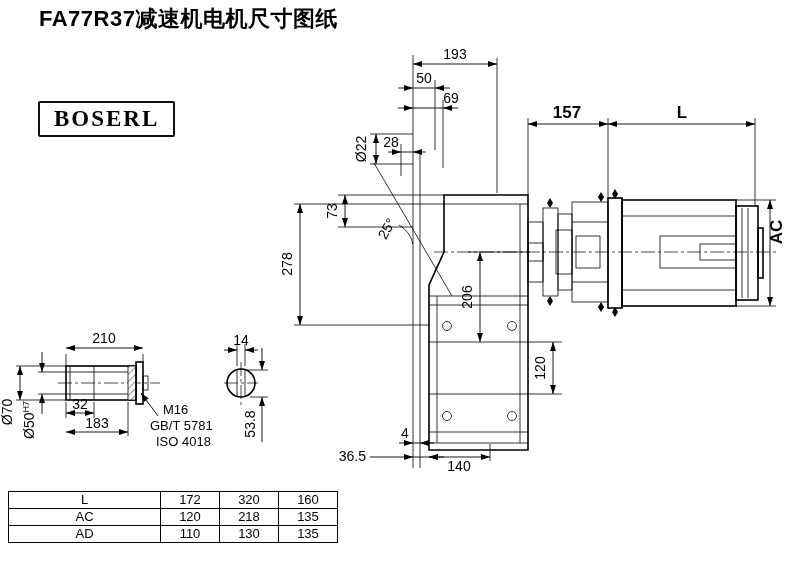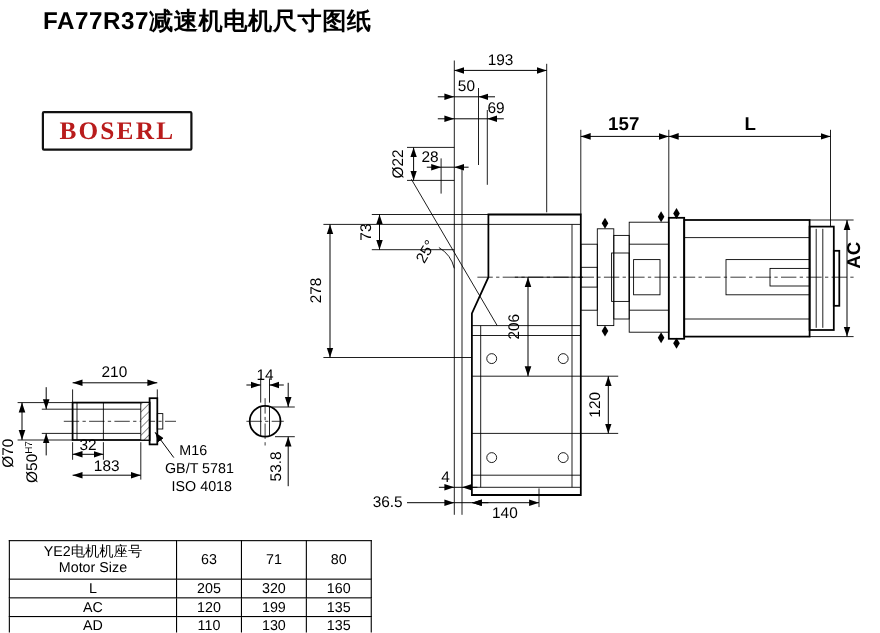--- a/index.html
+++ b/index.html
@@ -8,21 +8,21 @@
     font-family:"Liberation Sans",sans-serif;overflow:hidden;color:#000;
   }
   .page-title{
     position:absolute;left:8px;top:4px;font-size:22px;font-weight:bold;
     letter-spacing:0.5px;white-space:nowrap;margin-left:31px;
   }
   .brand-box{
     position:absolute;left:38px;top:101px;border:2px solid #111;
     padding:3px 14px;border-radius:2px;
     font-family:"Liberation Serif",serif;font-weight:bold;font-size:23px;
-    color:#b91c1c;letter-spacing:2px;background:#fff;
+    color:#000000;letter-spacing:2px;background:#fff;
   }
   svg{position:absolute;left:0;top:0;}
   .thin{stroke:#000;stroke-width:0.8;fill:none;}
   .outline{stroke:#000;stroke-width:1.6;fill:none;}
   .dim{stroke:#000;stroke-width:0.9;fill:none;}
   .cl{stroke:#000;stroke-width:0.7;fill:none;stroke-dasharray:14 3 3 3;}
   text.dimt{font-family:"Liberation Sans",sans-serif;font-size:14px;fill:#000;}
   text.dimbig{font-size:17px;font-weight:bold;}
   text.note{font-size:13px;}
   table.spec{
@@ -249,39 +249,30 @@
     <line class="thin" x1="247" y1="370" x2="268" y2="370"></line>
     <line class="thin" x1="250" y1="397" x2="268" y2="397"></line>
     <line class="dim" x1="262" y1="348" x2="262" y2="370" marker-end="url(#arr)"></line>
     <line class="dim" x1="262" y1="442" x2="262" y2="397" marker-end="url(#arr)"></line>
     <text class="dimt" x="255" y="424" text-anchor="middle" transform="rotate(-90 255 424)">53.8</text>
   </g>
 </svg>
 
 <table class="spec">
   <tbody>
-      <tr class="hdr">
-    <td class="c0">
-      <div>YE2电机机座号</div>
-      <div>Motor Size</div>
-    </td>
-    <td class="cn">63</td>
-    <td class="cn">71</td>
-    <td class="cn">80</td>
-  </tr>
   <tr>
     <td class="c0">L</td>
-    <td class="cn">205</td>
+    <td class="cn">172</td>
     <td class="cn">320</td>
     <td class="cn">160</td>
   </tr>
   <tr>
     <td class="c0">AC</td>
     <td class="cn">120</td>
-    <td class="cn">199</td>
+    <td class="cn">218</td>
     <td class="cn">135</td>
   </tr>
   <tr>
     <td class="c0">AD</td>
     <td class="cn">110</td>
     <td class="cn">130</td>
     <td class="cn">135</td>
   </tr>
 </tbody>
   </table>

